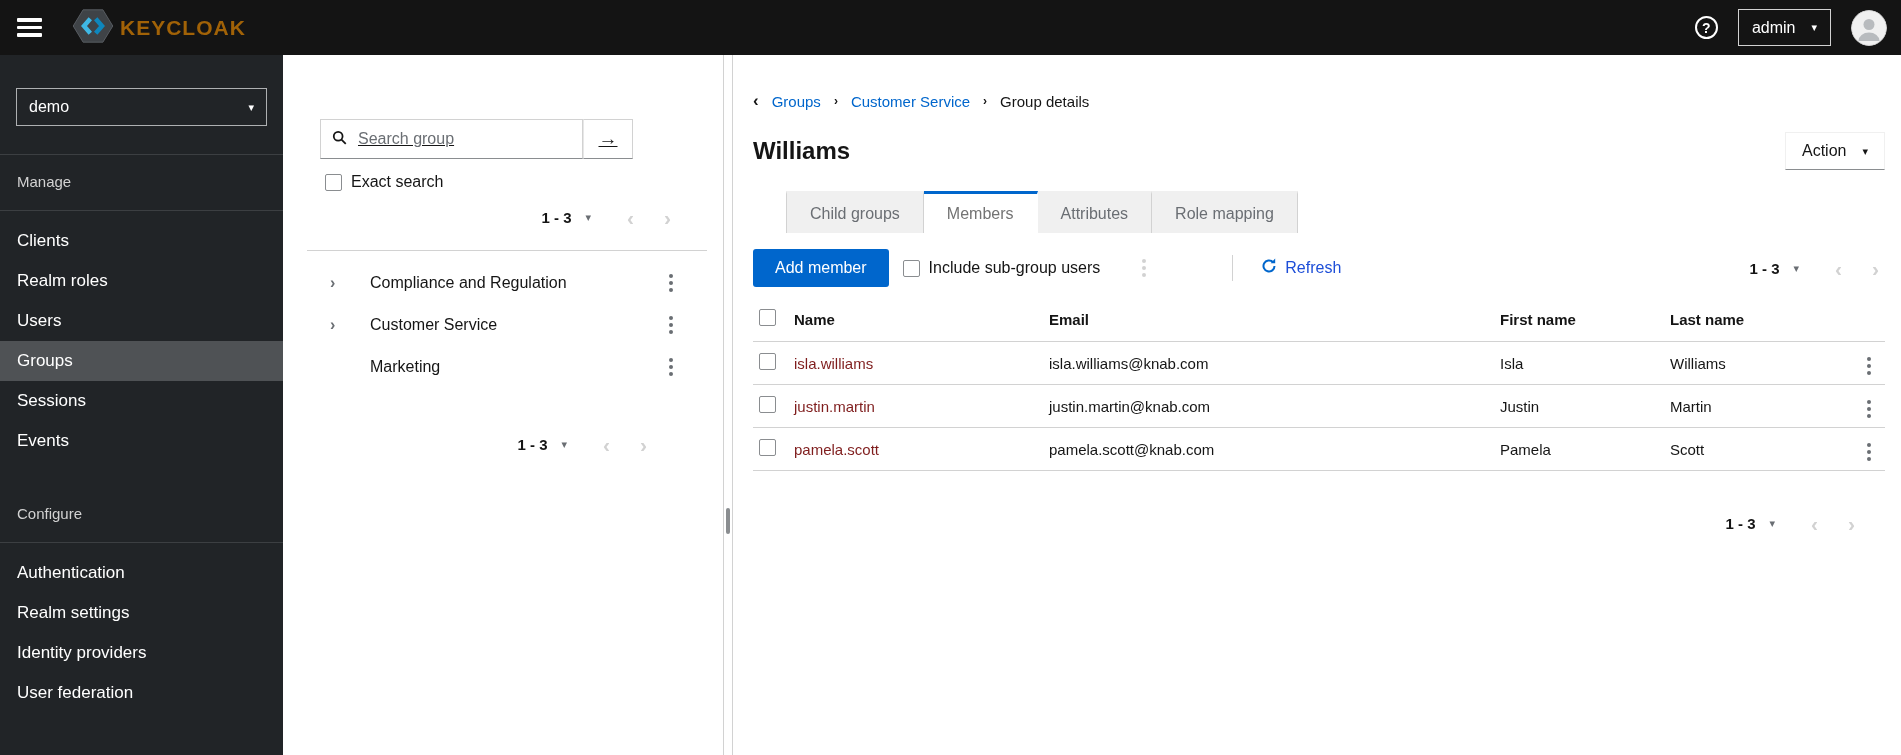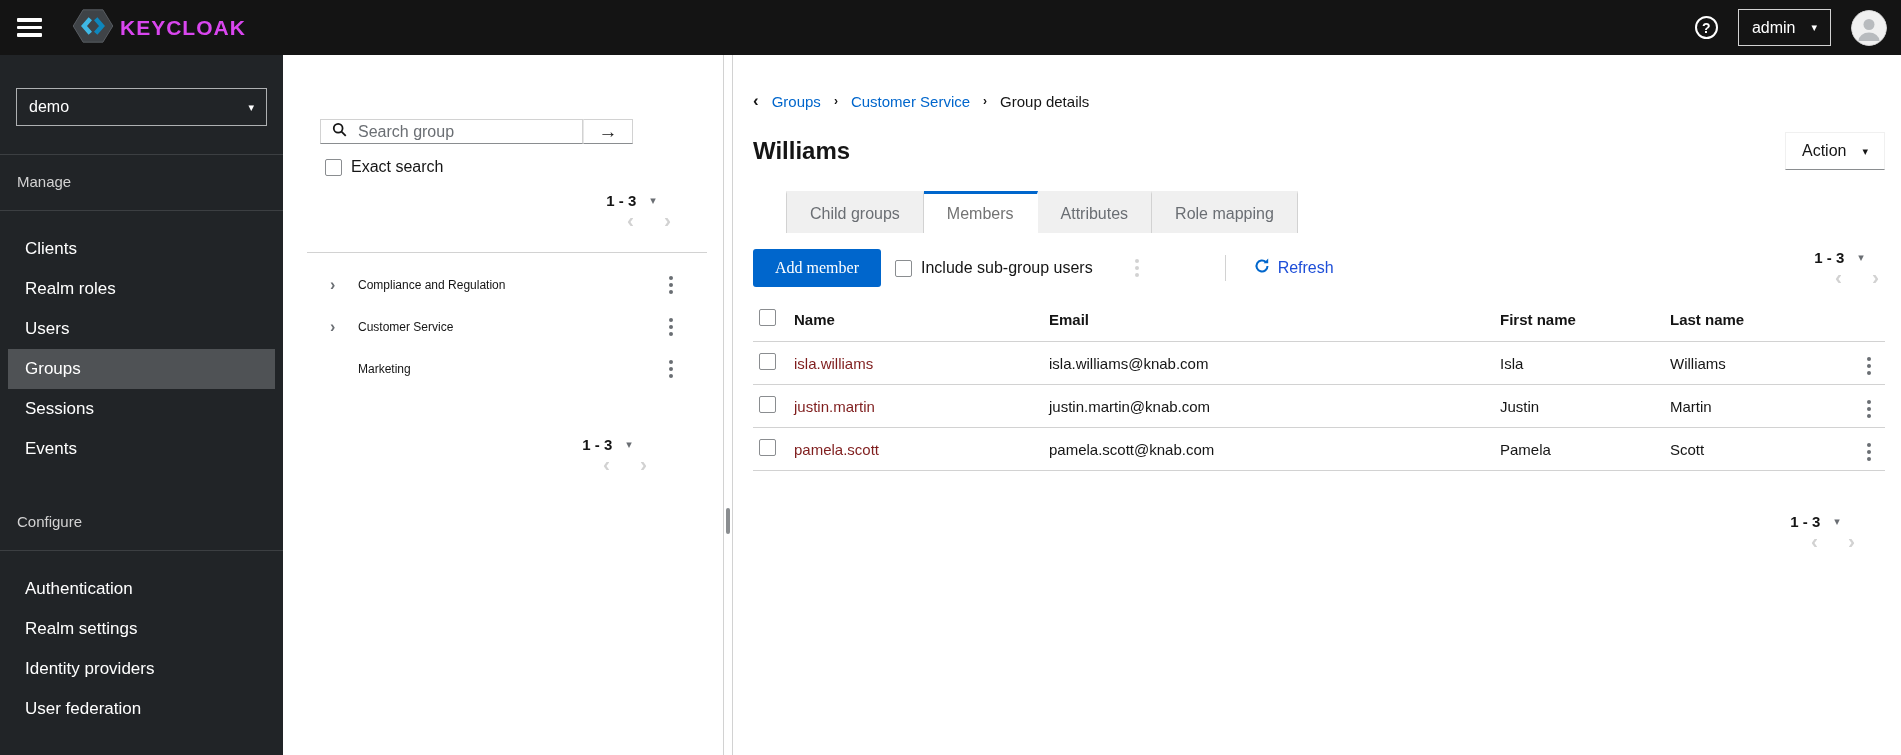--- a/index.html
+++ b/index.html
@@ -9,21 +9,21 @@
     color:#151515; background:#fff;
     width:1901px; height:755px; overflow:hidden;
   }
   .screen { width:1901px; height:755px; display:flex; flex-direction:column; }
 
   
   .masthead { flex:0 0 55px; background:#141414; display:flex; align-items:center; padding:0 14px 0 17px; }
   .burger { width:25px; display:flex; flex-direction:column; gap:4px; cursor:pointer; }
   .burger span { display:block; height:3.5px; background:#fff; border-radius:1px; }
   .brand { display:flex; align-items:center; gap:7px; margin-left:31px; cursor:pointer; }
-  .brand-text { font-size:21px; font-weight:700; letter-spacing:1px; color:#d946ef; }
+  .brand-text { font-size:21px; font-weight:700; letter-spacing:1px; color:#a16207; }
   .mast-right { margin-left:auto; display:flex; align-items:center; gap:20px; }
   .help-circle { width:23px; height:23px; border:2px solid #fff; border-radius:50%;
     color:#fff; font-size:14px; font-weight:700; display:flex; align-items:center; justify-content:center; cursor:pointer; }
   .user-dd { border:1px solid #d2d2d2; color:#fff; font-size:16px; height:37px;
     display:flex; align-items:center; gap:16px; padding:0 13px; cursor:pointer; }
   .caret { font-size:11px; line-height:1; }
   .caret.white { color:#fff; }
   .caret.dark { color:#151515; }
   .caret.gray { color:#6a6e73; }
   .avatar { width:36px; height:36px; border-radius:50%; overflow:hidden; cursor:pointer; }
@@ -32,47 +32,47 @@
   .app { display:flex; height:700px; }
 
   
   .sidebar { width:283px; flex:0 0 283px; background:#212427; color:#fff; }
   .realm-select { margin:33px 16px 0 16px; height:38px; border:1px solid #aeb0b2;
     display:flex; align-items:center; justify-content:space-between; padding:0 12px; font-size:16px; cursor:pointer; }
   .nav-divider { border-top:1px solid #3c3f42; margin-top:28px; }
   .nav-divider.tight { margin-top:10px; }
   .section-label { padding:18px 17px 10px 17px; font-size:15px; color:#d2d2d2; }
   .section-label.cfg { padding-top:22px; margin-top:22px; }
-  ul.nav { list-style:none; margin:8px; padding:10px 0 0 0; }
+  ul.nav { list-style:none; margin:0; padding:10px 0 0 0; }
   ul.nav li { height:40px; display:flex; align-items:center; padding:0 17px; font-size:17px; cursor:pointer; }
   ul.nav li.active { background:#4f5255; }
 
   
   .groups-panel { width:440px; flex:0 0 440px; background:#fff; padding:64px 16px 0 24px; }
-  .search-row { display:flex; margin-left:13px; width:313px; height:25px; }
+  .search-row { display:flex; margin-left:13px; width:313px; height:40px;text-decoration:underline; }
   .search-box { flex:1; display:flex; align-items:center; gap:9px; padding:0 8px 0 11px;
     border:1px solid #d2d2d2; border-bottom-color:#8a8d90; background:#fff; }
   .search-box input { border:none; outline:none; font-size:16px; width:100%; font-family:"Liberation Sans",sans-serif; color:#151515; }
   .search-box input::placeholder { color:#6a6e73; }
   .search-btn { width:50px; border:1px solid #d2d2d2; border-left-color:#e7e7e7; border-bottom-color:#8a8d90;
     background:#fff; font-size:19px; color:#151515; display:flex; align-items:center; justify-content:center; cursor:pointer; }
   .exact-row { margin:14px 0 0 18px; display:flex; align-items:center; gap:9px; font-size:16px; }
   input[type=checkbox] { appearance:none; -webkit-appearance:none; width:17px; height:17px; margin:0;
     border:1px solid #8a8d90; border-radius:2px; background:#fff; cursor:pointer; flex:0 0 17px; }
-  .pg { display:flex; align-items:center;flex-direction:column; }
+  .pg { display:flex; align-items:center; }
   .pg-toggle { display:flex; align-items:center; gap:14px; cursor:pointer; }
   .pg-range { font-size:15px; font-weight:700; }
   .pg-nav { display:flex; gap:30px; margin-left:36px; }
   .pg-btn { color:#d2d2d2; font-size:21px; line-height:1; cursor:pointer; font-weight:700; }
   .groups-pg-top { display:flex; justify-content:flex-end; margin:16px 36px 0 0; }
   .panel-hr { border:none; border-top:1px solid #d2d2d2; margin:22px 0 0 0; }
   .tree { margin-top:11px; }
   .tree-row { height:42px; display:flex; align-items:center; padding:0 28px 0 23px; cursor:pointer; }
   .tree-chevron { width:20px; font-size:16px; font-weight:700; color:#6a6e73; }
-  .tree-label { margin-left:8px; font-size:12px; }
+  .tree-label { margin-left:20px; font-size:16px; }
   .tree-row .kebab { margin-left:auto; }
   .groups-pg-bottom { display:flex; justify-content:flex-end; margin:46px 60px 0 0; }
 
   .kebab { display:inline-flex; flex-direction:column; gap:3px; padding:5px 6px; cursor:pointer; }
   .kebab i { width:4px; height:4px; border-radius:50%; background:#6a6e73; }
   .kebab.light i { background:#d2d2d2; }
 
   
   .splitter { width:10px; flex:0 0 10px; background:#fff; border-left:1px solid #d2d2d2; border-right:1px solid #d2d2d2;
     position:relative; cursor:col-resize; }
@@ -89,21 +89,21 @@
   .page-title { font-size:24px; font-weight:600; }
   .action-btn { margin-left:auto; height:38px; background:#fff; border:1px solid #f0f0f0; border-bottom-color:#8a8d90;
     display:flex; align-items:center; gap:16px; padding:0 16px; font-size:16px; cursor:pointer; }
   .tabs { display:inline-flex; margin:18px 0 0 33px; }
   .tab { display:flex; align-items:center; height:42px; padding:0 23px; font-size:16px;
     background:#f0f0f0; color:#6a6e73; border-top:3px solid transparent; border-right:1px solid #d2d2d2; cursor:pointer; }
   .tab:first-child { border-left:1px solid #d2d2d2; }
   .tab.active { background:#fff; color:#737373; border-top-color:#0066cc; border-right:1px solid #fff; }
   .toolbar { display:flex; align-items:center; margin-top:8px; height:54px; }
   .btn-primary { height:38px; background:#0066cc; color:#fff; border:none; border-radius:3px;
-    padding:1px 22px; font-size:16px; font-family:Liberation Serif, serif; cursor:pointer; }
+    padding:1px 22px; font-size:16px; font-family:Liberation Sans, sans-serif; cursor:pointer; }
   .cb-wrap { display:flex; align-items:center; gap:9px; margin-left:14px; font-size:16px; }
   .toolbar .kebab { margin-left:36px; }
   .vdiv { width:1px; height:26px; background:#d2d2d2; margin-left:80px; }
   .refresh { display:flex; align-items:center; gap:8px; margin-left:28px; color:#1d4ed8; font-size:16px; cursor:pointer; }
   .toolbar .pg { margin-left:auto; margin-right:6px; }
 
   table.members { width:100%; border-collapse:collapse; table-layout:fixed; margin-top:4px; }
   table.members col.c-cb { width:41px; } table.members col.c-name { width:255px; }
   table.members col.c-email { width:451px; } table.members col.c-first { width:170px; }
   table.members col.c-kebab { width:48px; }

